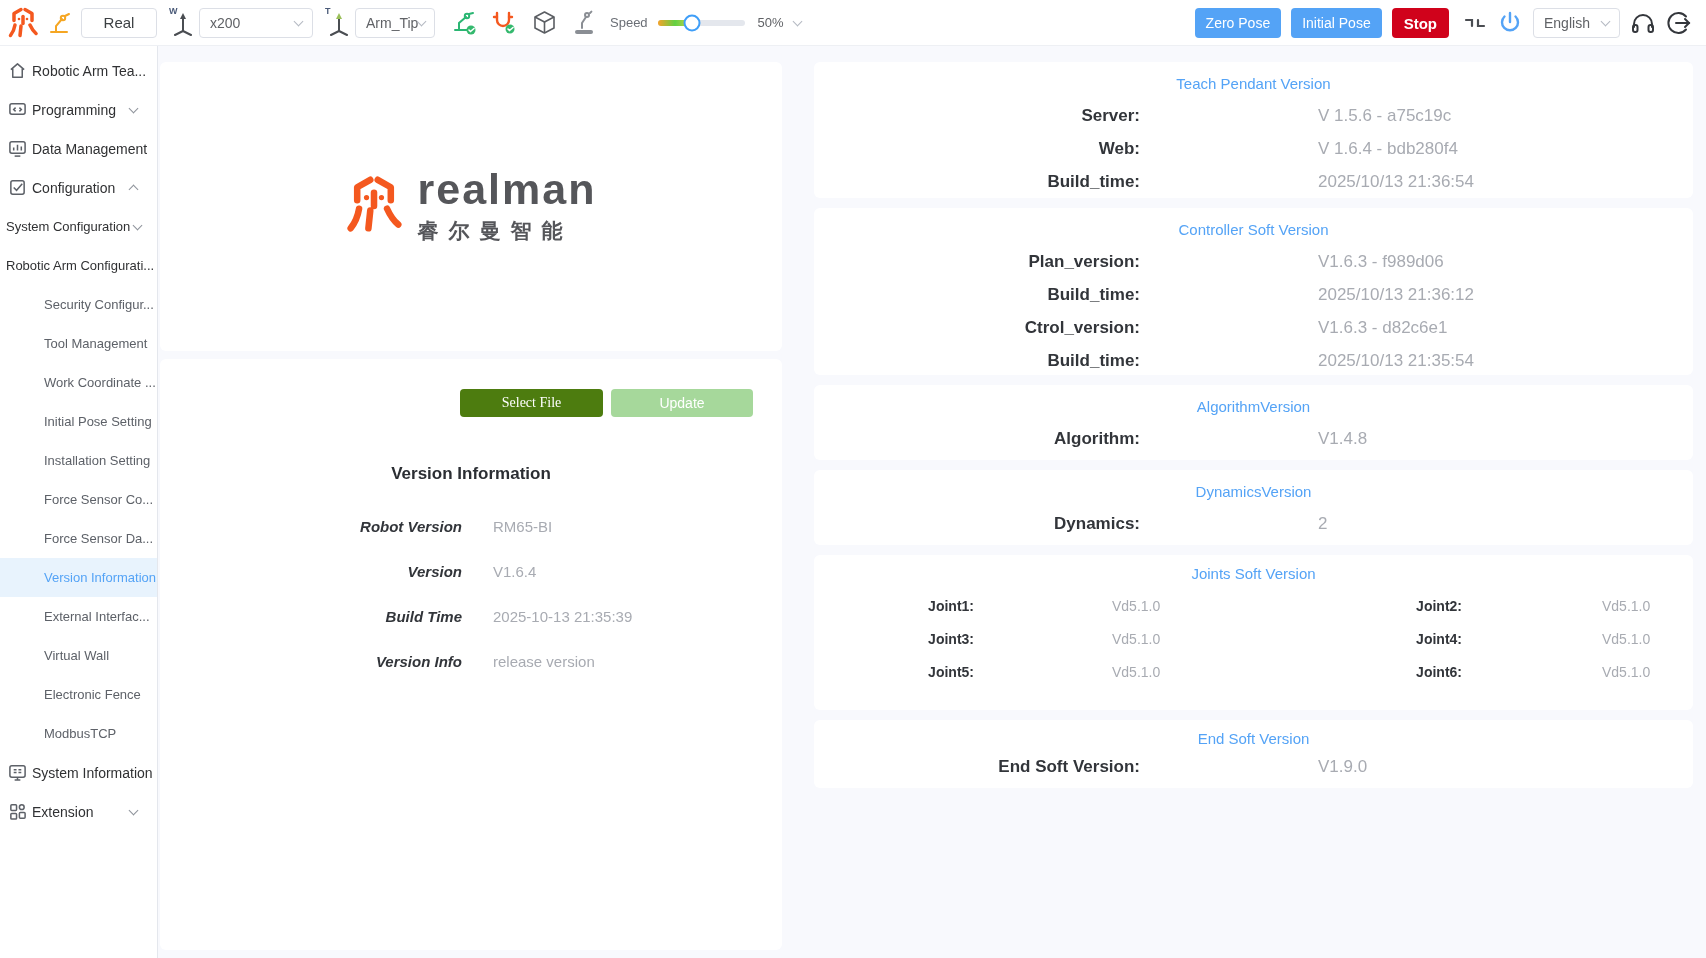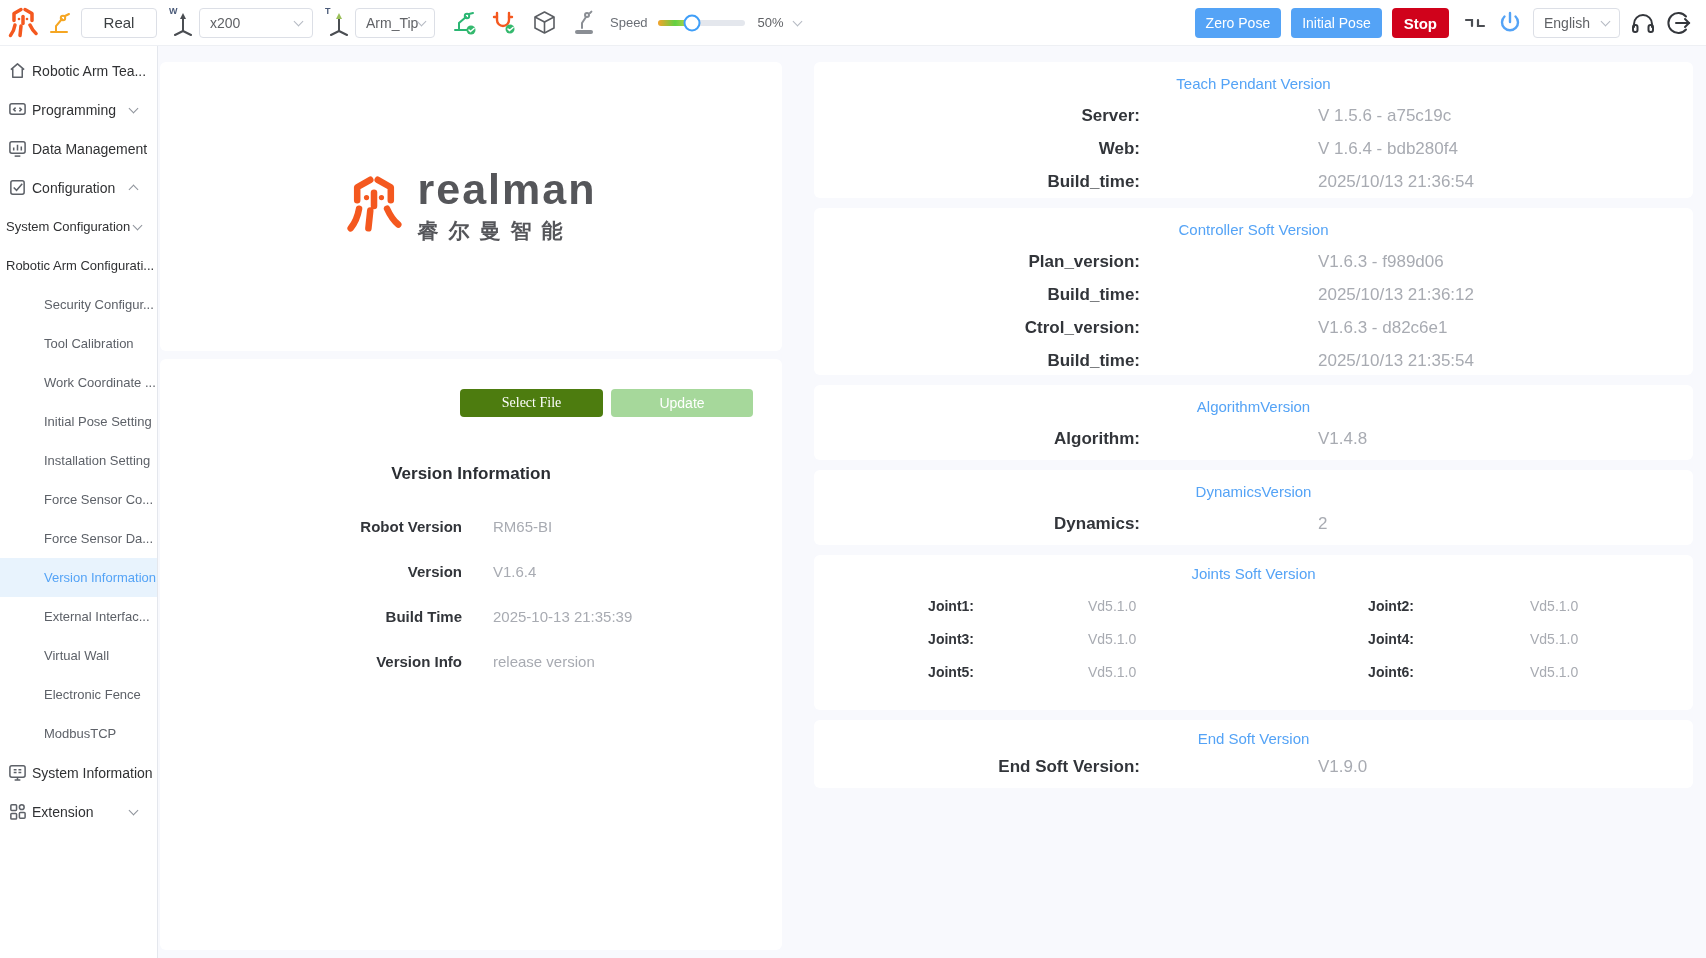--- a/index.html
+++ b/index.html
@@ -58,36 +58,36 @@
   
   .card { position:absolute; background:#fff; border-radius:6px; }
   .card-logo { left:160px; top:62px; width:622px; height:289px; display:flex; align-items:center; justify-content:center; }
   .card-main { left:160px; top:359px; width:622px; height:591px; }
   .rp { left:814px; width:879px; }
   .rp-title { text-align:center; padding-top:13px; font-size:15px; color:#54a3f6; }
   .rp-rows { margin-top:7px; }
   .rp-row { display:grid; grid-template-columns:326px 1fr; height:33px; align-items:center; font-size:17px; }
   .rp-row .lbl { text-align:right; font-weight:bold; color:#32353a; }
   .rp-row .val { padding-left:178px; color:#a8abb2; }
-  .j-row { display:grid; grid-template-columns:160px 280px 160px 1fr; height:33px; align-items:center; font-size:14px; }
+  .j-row { display:grid; grid-template-columns:160px 280px 160px 1fr; height:33px; align-items:center; font-size:14px;gap:24px; }
   .j-row .lbl { text-align:right; font-weight:bold; color:#32353a; }
   .j-row .v1 { padding-left:114px; color:#a8abb2; }
   .j-row .v2 { padding-left:116px; color:#a8abb2; }
   
   .logo-row { display:flex; align-items:center; gap:16px; }
   .brand-name { font-size:43px; font-weight:bold; color:#55565a; letter-spacing:2px; line-height:1; }
   .brand-cn { font-size:21px; font-weight:bold; color:#55565a; letter-spacing:10px; margin-top:6px; white-space:nowrap; }
   
   .btn-row { display:flex; gap:8px; margin:30px 0 0 300px; }
   .btn-file { width:143px; height:28px; border:none; border-radius:4px; background:#4d7c0f; color:#fff; font-size:14px; cursor:pointer; font-family:Liberation Serif, serif;}
   .btn-update { width:142px; height:28px; border:none; border-radius:4px; background:#a6d89b; color:#fff; font-size:14px; cursor:pointer; font-family:"Liberation Sans",sans-serif;}
   .vi-title { margin-top:47px; text-align:center; font-size:17px; font-weight:bold; color:#2b2e33; }
   .vi-rows { margin-top:20px; }
   .vi-row { display:grid; grid-template-columns:302px 1fr; height:45px; align-items:center; font-size:15px; }
-  .vi-row .lbl { text-align:right; font-weight:bold; color:#32353a; }
+  .vi-row .lbl { text-align:right; font-weight:bold; color:#32353a;font-style:italic; }
   .vi-row .val { padding-left:31px; color:#a8abb2; }
 </style>
 </head>
 <body>
 
 <div class="toolbar">
   <div class="tb-left">
     <span class="tb-icon" style="margin-left:8px">
       <svg width="30" height="32" viewBox="0 0 60 64" fill="none" stroke="#f4581f" stroke-width="7" stroke-linecap="round" stroke-linejoin="round">
         <path d="M26 5 L12 13 L12 27"></path>
@@ -262,21 +262,21 @@
     <span class="nav-label">System Configuration</span>
     <span class="chev"></span>
   </div>
   <div class="nav-item nav-group">
     <span class="nav-label">Robotic Arm Configurati...</span>
   </div>
   <div class="nav-item nav-sub">
     <span class="nav-label">Security Configur...</span>
   </div>
   <div class="nav-item nav-sub">
-    <span class="nav-label">Tool Calibration</span>
+    <span class="nav-label">Tool Management</span>
   </div>
   <div class="nav-item nav-sub">
     <span class="nav-label">Work Coordinate ...</span>
   </div>
   <div class="nav-item nav-sub">
     <span class="nav-label">Initial Pose Setting</span>
   </div>
   <div class="nav-item nav-sub">
     <span class="nav-label">Installation Setting</span>
   </div>

